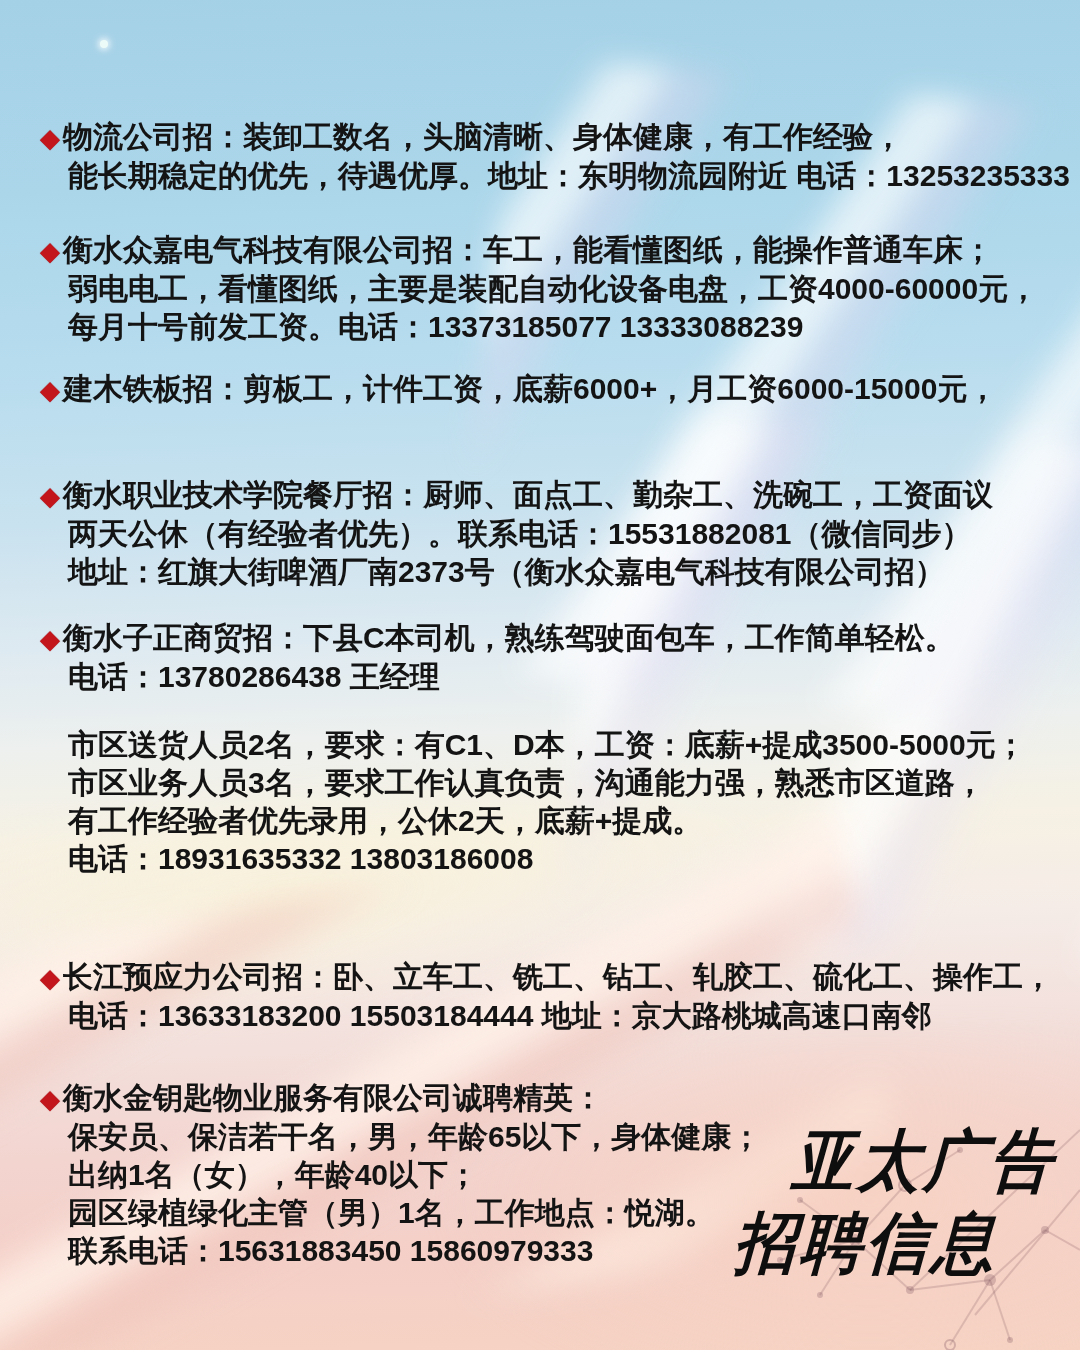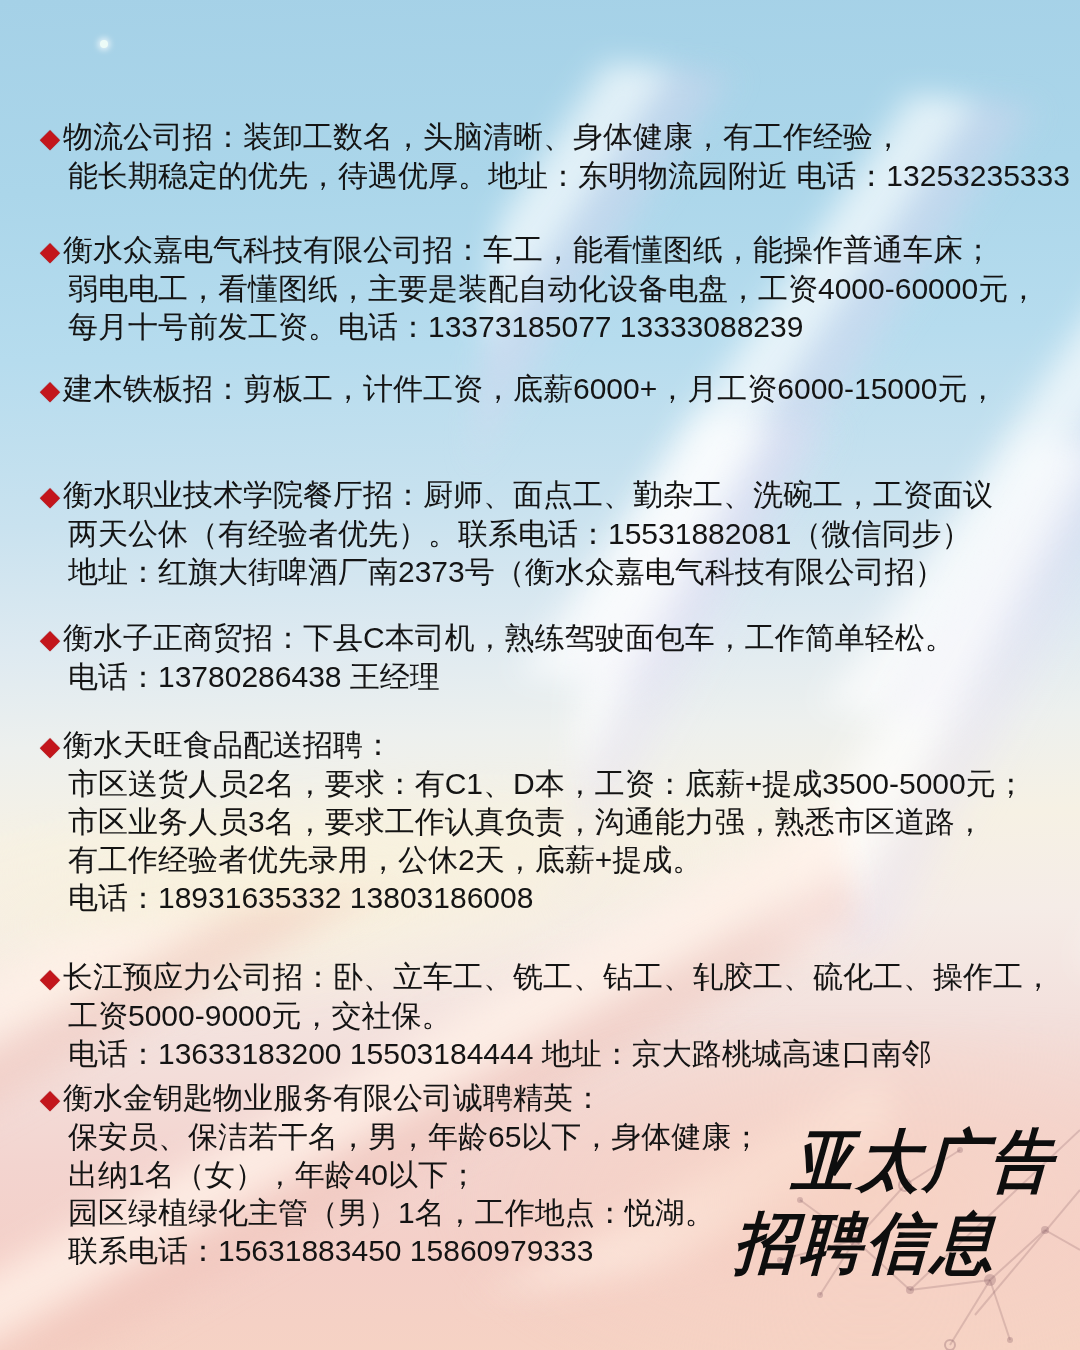--- a/index.html
+++ b/index.html
@@ -58,21 +58,21 @@
   }
   #sparkle-dot{
     position:absolute;left:100px;top:40px;width:8px;height:8px;border-radius:50%;
     background:#ecfbf7;box-shadow:0 0 6px 2px rgba(255,255,255,0.8);
   }
   #constellation{position:absolute;right:0;bottom:0;}
 
   
   .job{
     position:absolute;left:40px;width:1020px;
-    color:#141414;font-weight:normal;font-size:30px;line-height:38px;
+    color:#141414;font-weight:bold;font-size:30px;line-height:38px;
     letter-spacing:0px;
   }
   .job .line{white-space:nowrap;}
   .job .cont{padding-left:28px;}
   .bullet{
     color:#c3161c;font-size:26px;margin-right:3px;
     text-shadow:0 0 1px #8f0f13;
   }
 
   
@@ -148,30 +148,28 @@
   <div class="line cont">两天公休（有经验者优先）。联系电话：15531882081（微信同步）</div>
   <div class="line cont">地址：红旗大街啤酒厂南2373号（衡水众嘉电气科技有限公司招）</div>
 </div>
 
 <div class="job" style="top:619px">
   <div class="line first"><span class="bullet">◆</span><span>衡水子正商贸招：下县C本司机，熟练驾驶面包车，工作简单轻松。</span></div>
   <div class="line cont">电话：13780286438 王经理</div>
 </div>
 
 <div class="job" style="top:726px">
-  <div class="line first"><span class="bullet">◆</span><span>衡水天旺食品配送招聘：</span></div>
   <div class="line cont">市区送货人员2名，要求：有C1、D本，工资：底薪+提成3500-5000元；</div>
   <div class="line cont">市区业务人员3名，要求工作认真负责，沟通能力强，熟悉市区道路，</div>
   <div class="line cont">有工作经验者优先录用，公休2天，底薪+提成。</div>
   <div class="line cont">电话：18931635332  13803186008</div>
 </div>
 
 <div class="job" style="top:958px">
   <div class="line first"><span class="bullet">◆</span><span>长江预应力公司招：卧、立车工、铣工、钻工、轧胶工、硫化工、操作工，</span></div>
-  <div class="line cont">工资5000-9000元，交社保。</div>
   <div class="line cont">电话：13633183200  15503184444  地址：京大路桃城高速口南邻</div>
 </div>
 
 <div class="job" style="top:1079px">
   <div class="line first"><span class="bullet">◆</span><span>衡水金钥匙物业服务有限公司诚聘精英：</span></div>
   <div class="line cont">保安员、保洁若干名，男，年龄65以下，身体健康；</div>
   <div class="line cont">出纳1名（女），年龄40以下；</div>
   <div class="line cont">园区绿植绿化主管（男）1名，工作地点：悦湖。</div>
   <div class="line cont">联系电话：15631883450 15860979333</div>
 </div>

